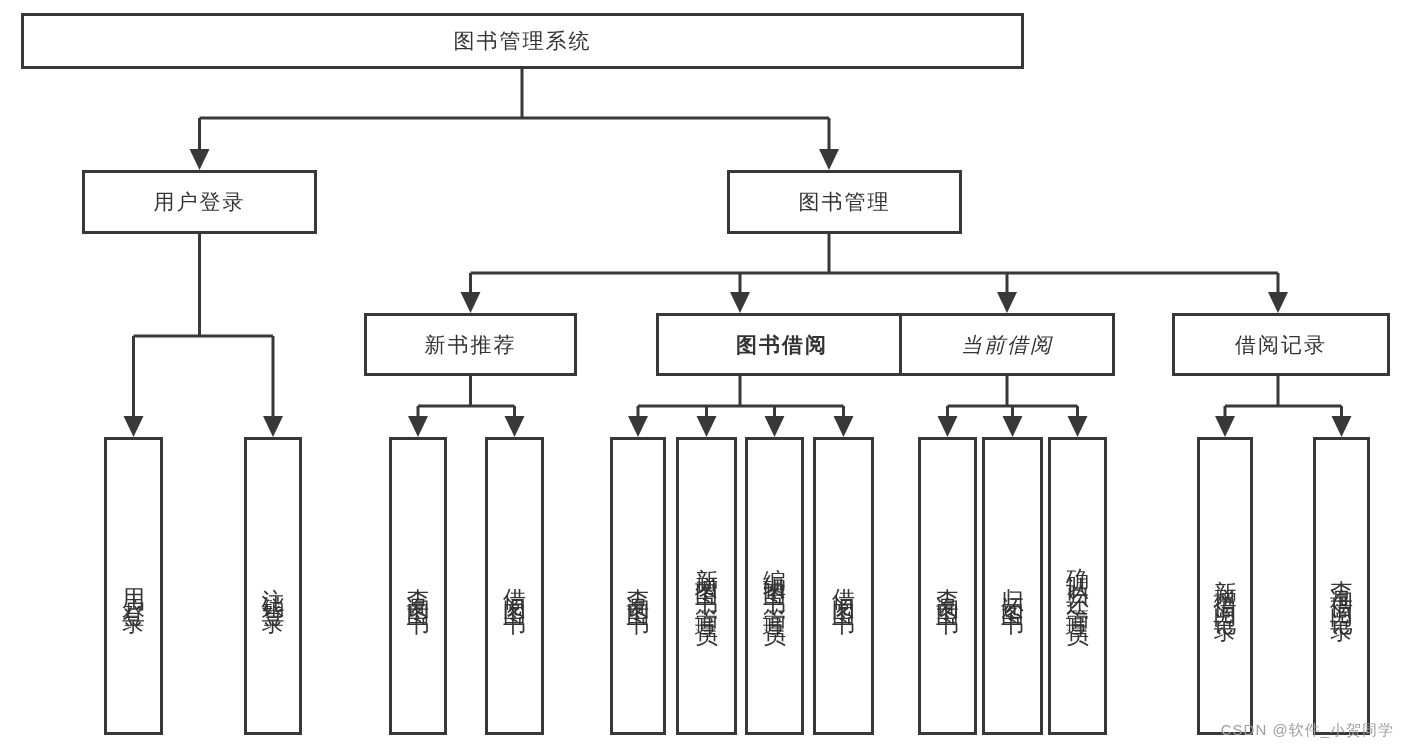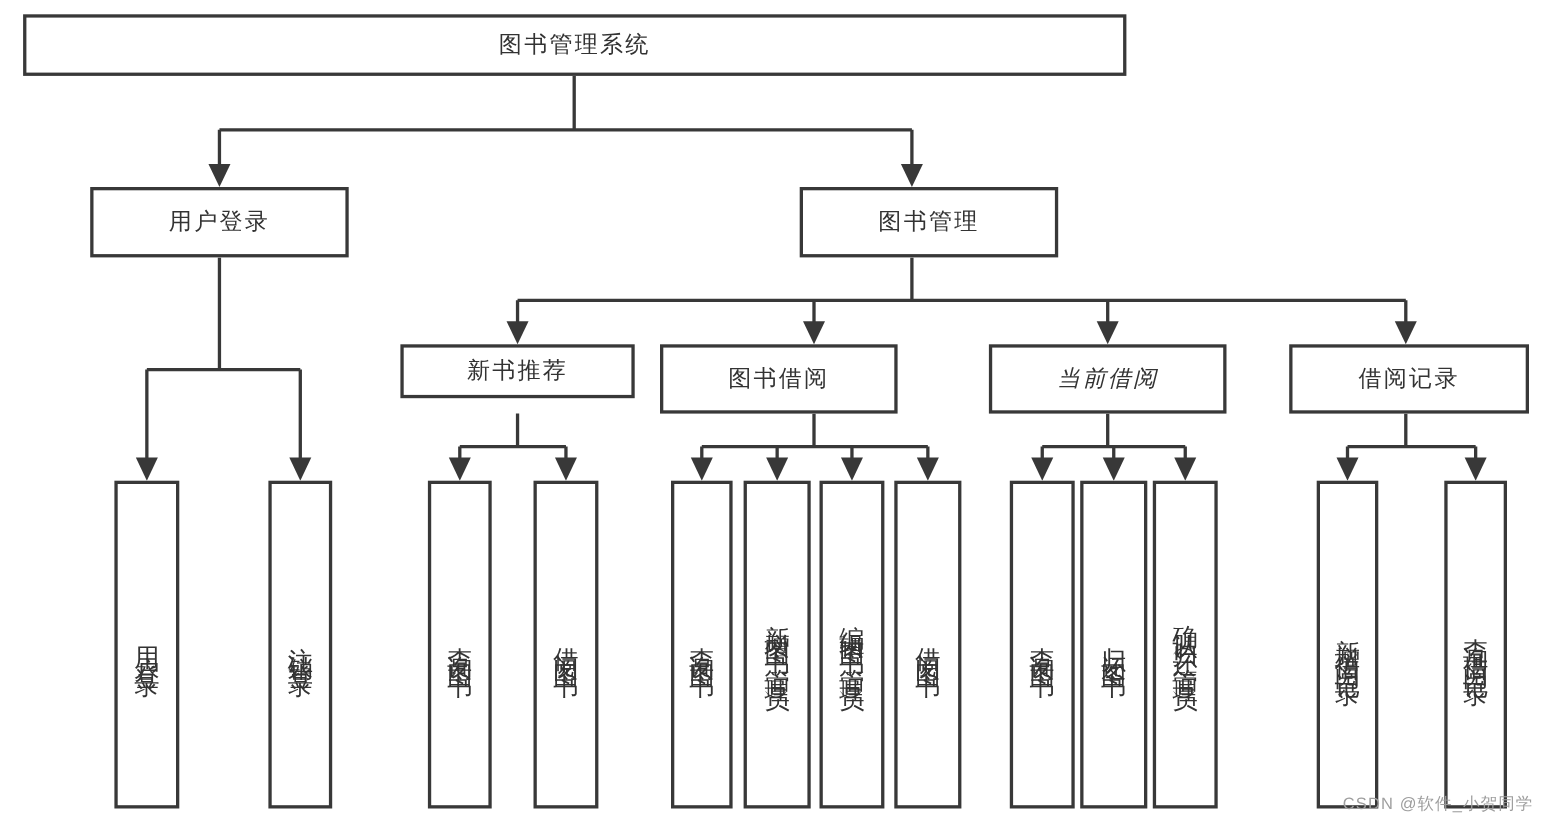--- a/index.html
+++ b/index.html
@@ -119,24 +119,24 @@
     <span>图书管理系统</span>
   </div>
 
   <div class="node" style="left:82px; top:170px; width:235px; height:64px;">
     <span>用户登录</span>
   </div>
   <div class="node" style="left:712px; top:170px; width:235px; height:64px;margin-left:15px;">
     <span>图书管理</span>
   </div>
 
-  <div class="node" style="left:364px; top:313px; width:213px; height:49px;">
+  <div class="node" style="left:364px; top:313px; width:213px; height:63px;">
     <span>新书推荐</span>
   </div>
-  <div class="node" style="left:600px; top:313px; width:216px; height:63px;">
+  <div class="node" style="left:656px; top:313px; width:252px; height:63px;font-weight:bold;">
     <span>图书借阅</span>
   </div>
   <div class="node" style="left:899px; top:313px; width:216px; height:63px;font-style:italic;">
     <span>当前借阅</span>
   </div>
   <div class="node" style="left:1172px; top:313px; width:218px; height:63px;">
     <span>借阅记录</span>
   </div>
 
   <div class="node leaf" style="left:104px; top:437px; width:59px; height:298px;">

